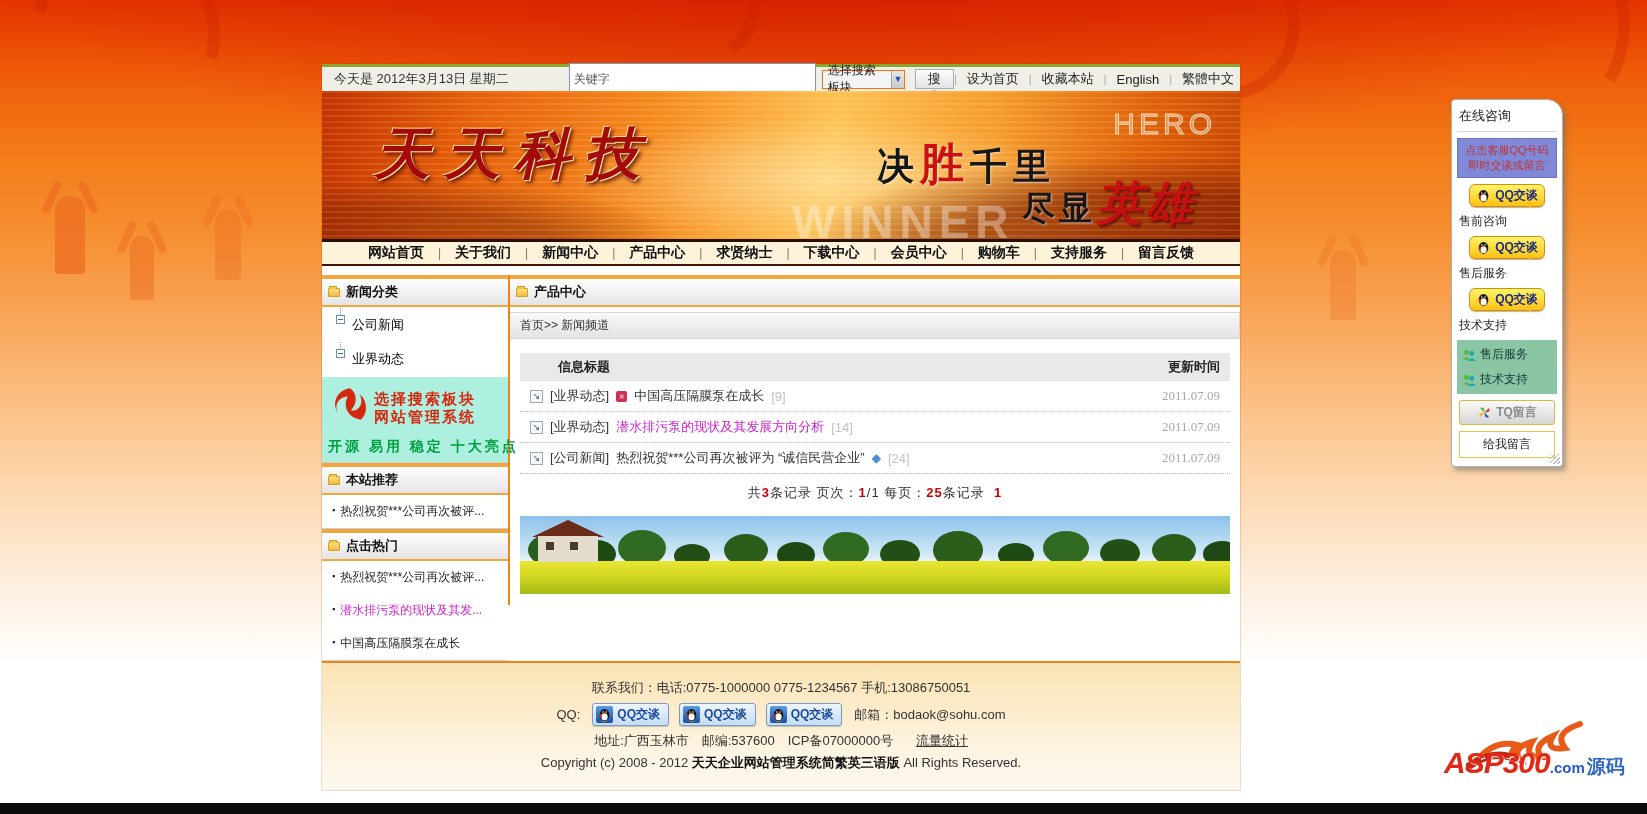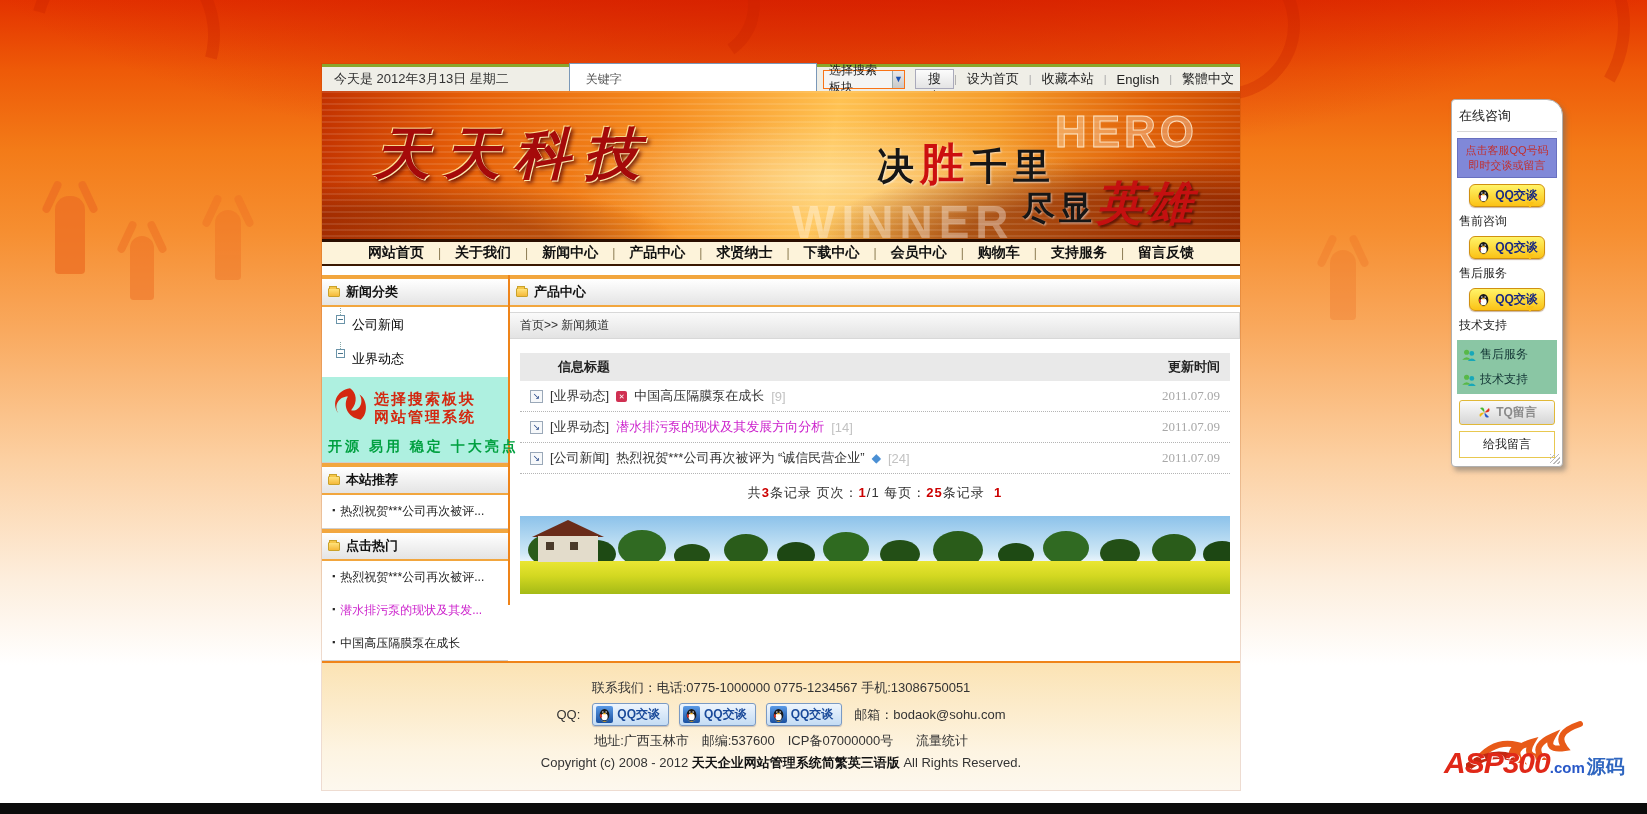--- a/index.html
+++ b/index.html
@@ -26,41 +26,41 @@
   .f3{width:26px;height:70px;left:215px;top:210px;opacity:.55;}
   .f4{width:26px;height:70px;left:1330px;top:250px;opacity:.4;}
   .bottom-bar{position:absolute;left:0;bottom:0;width:100%;height:11px;background:#0b0b0b;}
 
   
   .container{position:absolute;left:322px;top:64px;width:918px;background:#fff;box-shadow:0 0 0 1px rgba(160,60,0,.18);}
 
   
   .topbar{display:flex;align-items:center;height:27px;background:#efeee7;border-top:3px solid #8aa62c;padding:0 6px;font-size:13px;color:#333;}
   .topbar .date{white-space:nowrap;margin-left:6px;}
-  .search-input{margin-left:60px;width:300px;height:32px;border:1px solid #7a98b8;background:#fff;font-size:12px;padding:1px 16px;color:#555;}
+  .search-input{margin-left:60px;width:300px;height:32px;border:1px solid #7a98b8;background:#fff;font-size:12px;padding:1px 4px;color:#555;}
   .search-select{margin-left:6px;display:inline-flex;align-items:center;height:19px;border:1px solid #f97316;background:#f4f4f4;font-size:12px;padding-left:5px;color:#222;}
   .search-select .dd{width:15px;height:17px;margin-left:6px;background:linear-gradient(#e8e8e8,#c9c9c9);border-left:1px solid #9aa;display:flex;align-items:center;justify-content:center;color:#1a50b0;font-size:9px;}
   .search-btn{margin-left:10px;height:20px;border:1px solid #aab;background:linear-gradient(#fcfcfc,#e4e4e4);font-size:13px;padding:0 8px;color:#222;cursor:pointer;}
   .top-links{margin-left:auto;display:flex;align-items:center;gap:10px;white-space:nowrap;}
   .top-links .sep{color:#aaa;font-size:11px;}
   .top-links a{color:#222;text-decoration:none;cursor:pointer;}
 
   
   .banner{position:relative;height:148px;overflow:hidden;
     background-image:
       repeating-linear-gradient(180deg, rgba(255,255,255,.10) 0 2px, rgba(255,255,255,0) 2px 6px),
       radial-gradient(55% 90% at 90% 105%, rgba(110,20,0,.55) 0 38%, rgba(110,20,0,0) 68%),
       radial-gradient(45% 70% at 8% 108%, rgba(120,30,0,.45) 0 40%, rgba(120,30,0,0) 70%),
       radial-gradient(40% 60% at 55% 60%, rgba(255,240,190,.55), rgba(255,240,190,0) 70%),
       linear-gradient(100deg,#c23200 0%,#e65f08 16%,#f58b1e 36%,#ffc252 55%,#f59c2a 72%,#e06108 88%,#c84600 100%);
   }
   .banner-logo{position:absolute;left:52px;top:26px;font-family:"DejaVu Serif","Liberation Serif",serif;font-style:italic;font-weight:bold;font-size:56px;letter-spacing:14px;color:#a50a0a;text-shadow:1px 1px 0 #ffe9b0,3px 3px 4px rgba(80,0,0,.8),-1px -1px 0 #ffdf90;}
   .banner-slogan1{position:absolute;left:555px;top:44px;font-size:37px;font-weight:bold;color:#161616;letter-spacing:6px;text-shadow:1px 1px 2px rgba(255,255,255,.6);}
   .banner-slogan1 .red{color:#cc0f0f;font-size:44px;}
-  .banner-hero{position:absolute;right:42px;top:16px;font-size:44px;font-weight:bold;letter-spacing:4px;color:rgba(255,236,210,.35);-webkit-text-stroke:1px rgba(255,240,215,.8);}
+  .banner-hero{position:absolute;right:24px;top:16px;font-size:30px;font-weight:normal;letter-spacing:4px;color:rgba(255,236,210,.35);-webkit-text-stroke:1px rgba(255,240,215,.8);}
   .banner-slogan2{position:absolute;right:44px;top:82px;font-size:33px;font-weight:bold;color:#161616;letter-spacing:4px;text-shadow:1px 1px 2px rgba(255,255,255,.55);}
   .banner-slogan2 .red{color:#c41010;font-size:46px;font-style:italic;text-shadow:2px 2px 2px rgba(60,0,0,.6);}
   .banner-winner{position:absolute;left:470px;bottom:-10px;font-size:46px;font-weight:bold;letter-spacing:6px;color:rgba(255,255,255,.35);}
 
   
   .nav{display:flex;align-items:center;justify-content:center;gap:14px;height:27px;background:#fdf3da;border-top:3px solid #2a0e00;border-bottom:2px solid #3a1802;font-size:14px;font-weight:bold;color:#111;}
   .nav a{color:#111;text-decoration:none;cursor:pointer;white-space:nowrap;}
   .nav .nav-sep{color:#8a7a50;font-weight:normal;font-size:12px;}
 
   
@@ -361,21 +361,21 @@
                   <path d="M5,17.5 Q10,20 15,17.5 L13.5,18.8 Q10,20.6 6.5,18.8 Z" fill="#f6a800"></path>
                 </svg>
               </span>
               <span>QQ交谈</span>
             </span>
           </span>
         <span>邮箱：bodaok@sohu.com</span>
       </div>
       <div class="line">
         <span>地址:广西玉林市　邮编:537600　ICP备07000000号</span>
-        <span style="margin-left:19px;cursor:pointer;">流量统计</span>
+        <span style="margin-left:19px;cursor:pointer;text-decoration:underline;">流量统计</span>
       </div>
       <div class="line copyright">
         <span>Copyright (c) 2008 - 2012 </span><b>天天企业网站管理系统简繁英三语版</b><span> All Rights Reserved.</span>
       </div>
     </div>
   </div>
 
   <div class="qq-panel">
     <div class="title">在线咨询</div>
     <div class="panel-inner" id="panel-inner">

